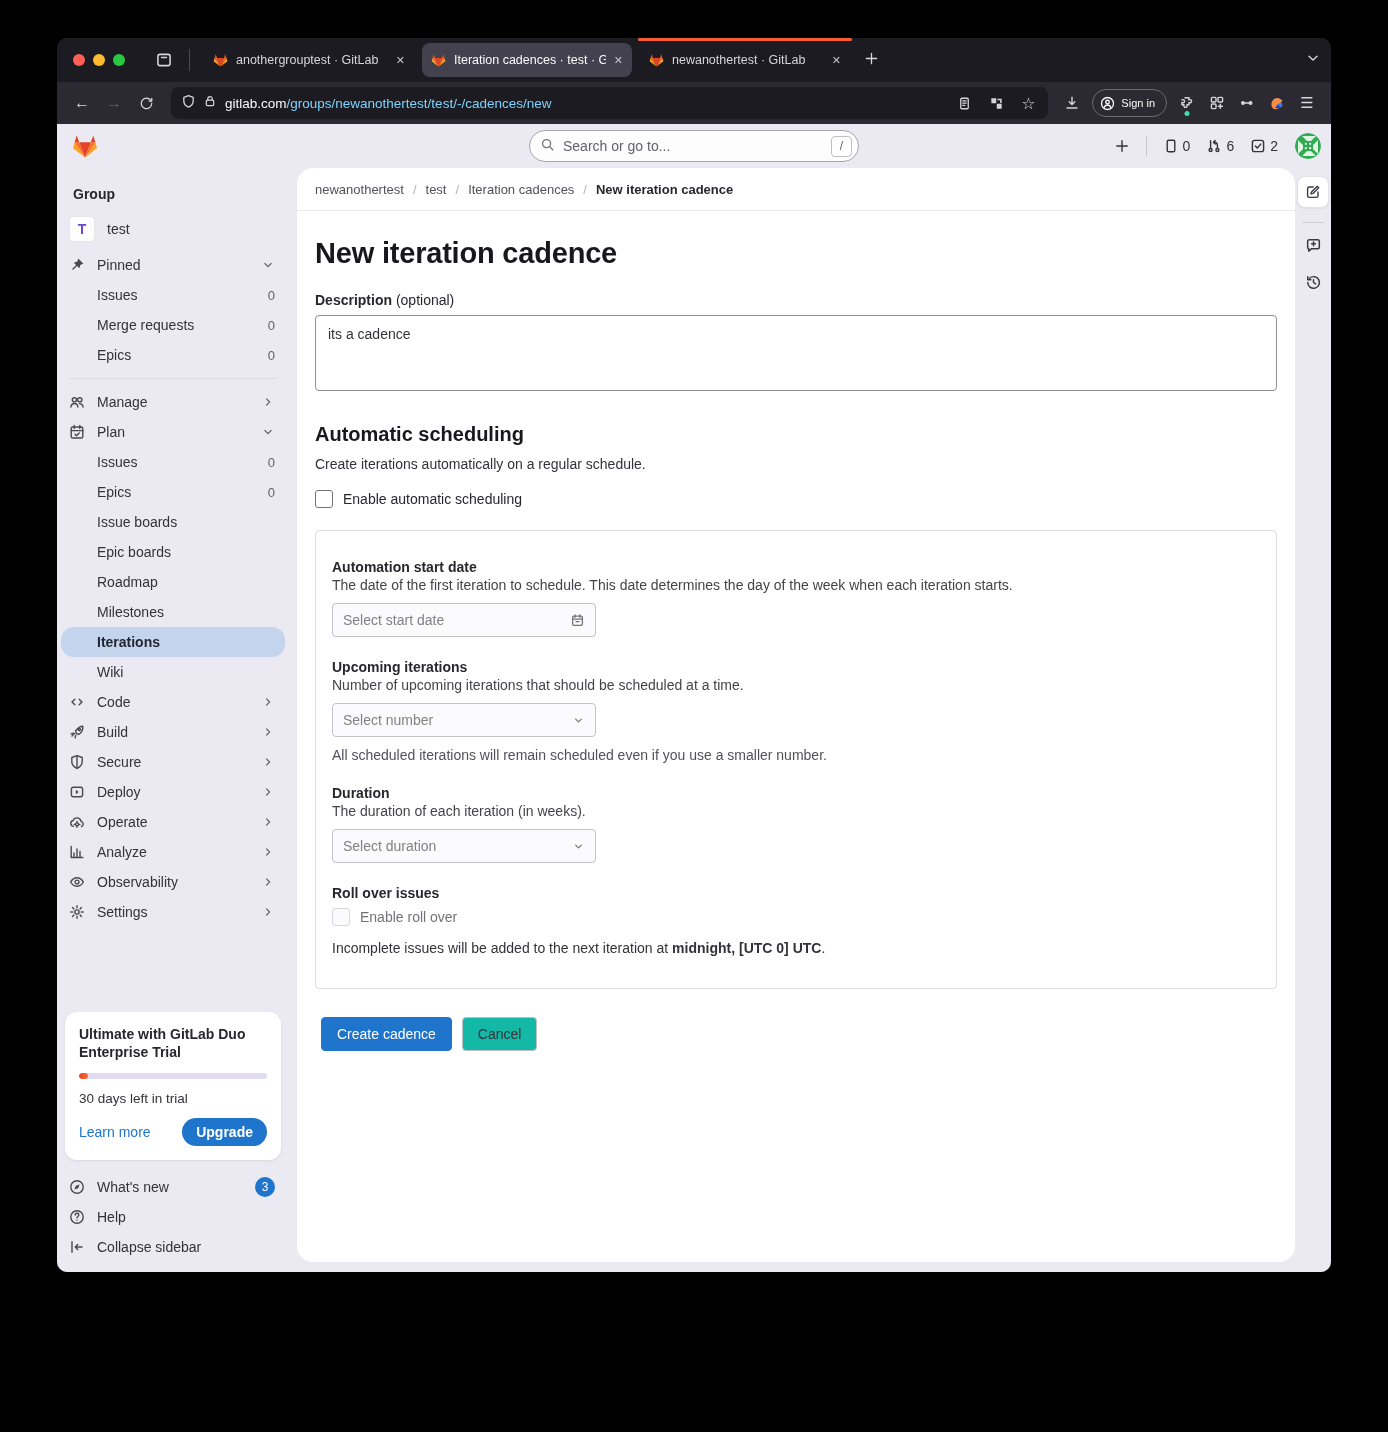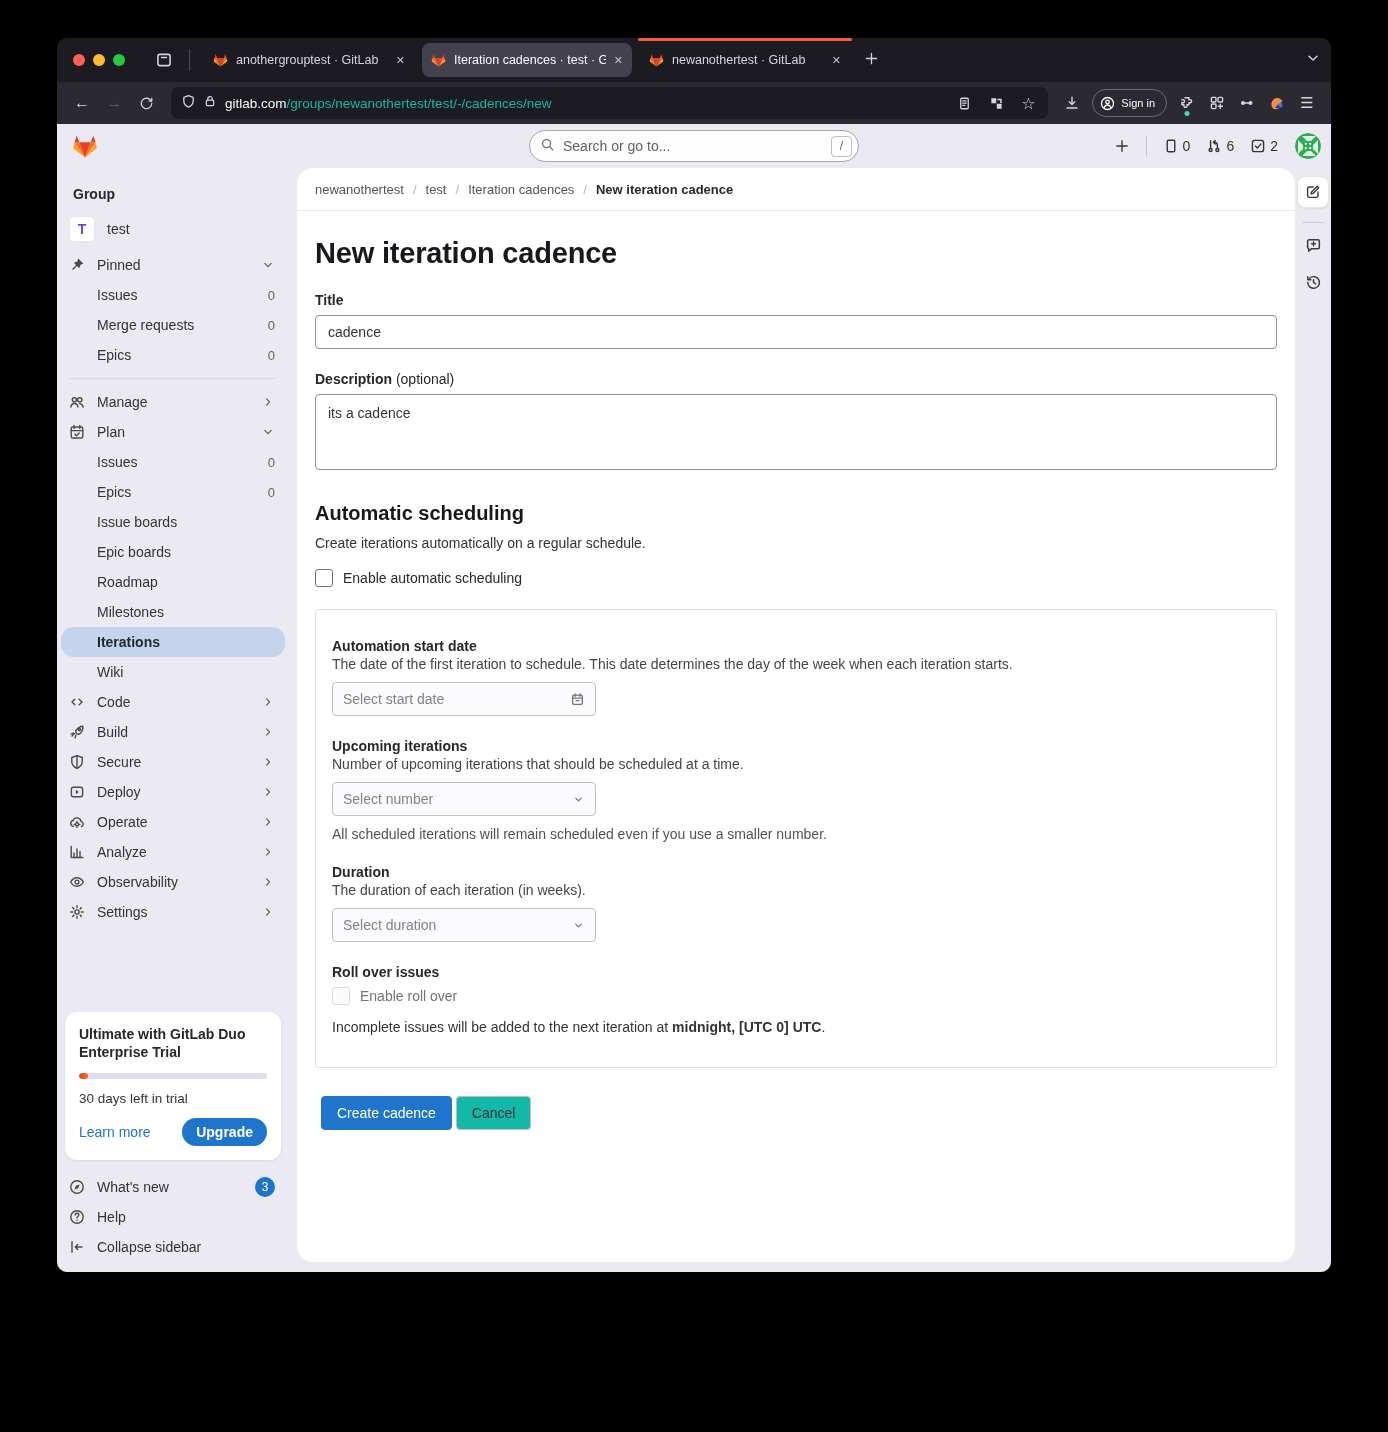--- a/index.html
+++ b/index.html
@@ -19,21 +19,21 @@
   .tab.attention::before{content:"";position:absolute;left:-2px;right:-2px;top:-5px;height:3px;background:#fc5c35;border-radius:2px;}
   .glyph-close{font-size:11px;color:#c3c2cb;line-height:1;}
   .newtab{color:#d6d5dd;font-size:18px;margin-left:10px;}
   .alltabs{margin-left:auto;color:#d6d5dd;}
   .toolbar{height:42px;background:#2b2a33;display:flex;align-items:center;padding:0 10px;flex:none;gap:2px;}
   .nav-btn{width:30px;height:30px;display:flex;align-items:center;justify-content:center;color:#d6d5dd;font-size:16px;border-radius:4px;}
   .nav-btn.dim{color:#5c5b66;}
   .urlbar{flex:1;height:32px;background:#1c1b22;border-radius:8px;margin:0 8px;display:flex;align-items:center;padding:0 6px 0 10px;color:#d6d5dd;min-width:0;}
   .urlbar .url{font-size:13.5px;margin-left:8px;white-space:nowrap;overflow:hidden;flex:1;}
   .url .dom{color:#fbfbfe;}
-  .url .path{color:#14b8a6;}
+  .url .path{color:#7dd3fc;}
   .pill-icons{display:flex;align-items:center;gap:4px;}
   .tb-ic{width:28px;height:28px;display:flex;align-items:center;justify-content:center;color:#d6d5dd;position:relative;border-radius:4px;}
   .glyph-star{font-size:16px;}
   .signin{display:flex;align-items:center;gap:6px;border:1px solid #6b6a75;border-radius:15px;height:26px;padding:0 11px 0 7px;color:#fbfbfe;font-size:11px;margin:0 4px;}
   .greendot{position:absolute;bottom:1px;left:50%;transform:translateX(-50%);width:5px;height:5px;border-radius:50%;background:#3fe0b0;}
   .glyph-menu{font-size:15px;}
 
   
   .page{flex:1;background:#ebe9f2;display:flex;flex-direction:column;min-height:0;}
   .glheader{height:44px;flex:none;display:flex;align-items:center;position:relative;padding:0 10px 0 15px;}
@@ -91,21 +91,21 @@
   .chk.disabled{border-color:#d8d7dc;background:#fbfafd;}
   .fieldset{border:1px solid #dcdbe0;border-radius:4px;padding:28px 16px 10px;margin-top:22px;}
   .help{font-size:14px;color:#444349;margin:2px 0 10px;}
   .ctl{width:242px;height:32px;border:1px solid #c2c1c7;border-radius:4px;background:#fbfafc;display:flex;align-items:center;padding:0 10px;font-size:14px;color:#828188;}
   .ctl .ph{flex:1;}
   .ctl .tail{color:#737278;display:flex;}
   .muted-note{font-size:14px;color:#535158;margin-top:10px;}
   .roll-note{font-size:14px;color:#333238;margin:14px 0 10px;}
   .roll-note b{font-weight:700;}
   .dis-lbl{color:#737278;}
-  .btn-row{display:flex;gap:4px;margin-top:28px;padding-left:6px;}
+  .btn-row{display:flex;gap:10px;margin-top:28px;padding-left:6px;}
   .btn-primary{background:#1f75cb;color:#fff;font-size:14px;font-weight:500;border:1px solid #1f75cb;border-radius:4px;padding:8px 15px;}
   .btn-default{background:#14b8a6;color:#333238;font-size:14px;font-weight:500;border:1px solid #bfbfc3;border-radius:4px;padding:8px 15px;}
 
   
   .rail{width:36px;flex:none;display:flex;flex-direction:column;align-items:center;padding-top:8px;color:#3a3940;}
   .rail-btn{width:30px;height:30px;background:#fff;border:1px solid #e2e1e6;border-radius:8px;display:flex;align-items:center;justify-content:center;box-shadow:0 1px 2px rgba(0,0,0,.06);}
   .rail-sep{width:22px;height:1px;background:#cecdd4;margin:14px 0;}
   .rail-ic{margin-bottom:20px;display:flex;}
 
   .s{fill:none;stroke:currentColor;stroke-width:1.4;stroke-linecap:round;stroke-linejoin:round;}
@@ -597,24 +597,20 @@
           <span>test</span>
           <span class="sep">/</span>
           <span>Iteration cadences</span>
           <span class="sep">/</span>
           <span class="last">New iteration cadence</span>
         </div>
 
         <div class="content">
           <h1 class="pg">New iteration cadence</h1>
 
-          <div class="fgroup">
-            <div class="f-label">Title</div>
-            <input class="text-input" type="text" value="cadence" style="">
-          </div>
 
           <div class="fgroup" style="margin-bottom:6px;">
             <div class="f-label"><span>Description</span> <span class="opt">(optional)</span></div>
             <textarea class="text-input" style="">its a cadence</textarea>
           </div>
 
           <h2 class="sec">Automatic scheduling</h2>
           <p class="sec-desc">Create iterations automatically on a regular schedule.</p>
 
           <div class="chk-row">

